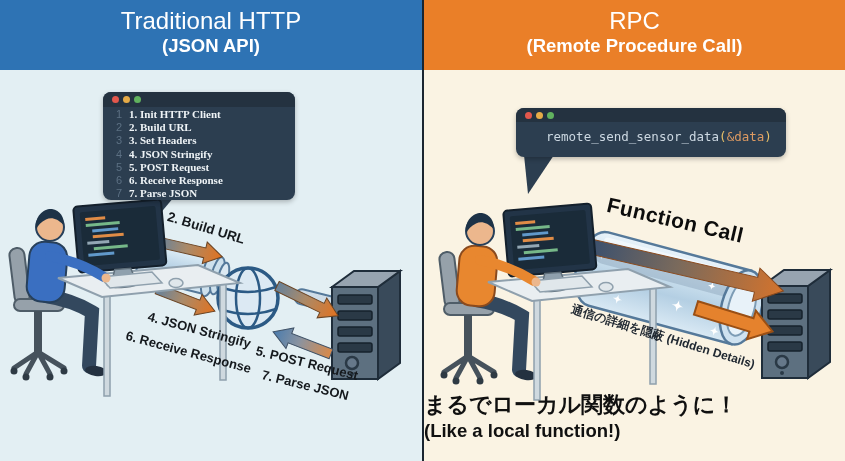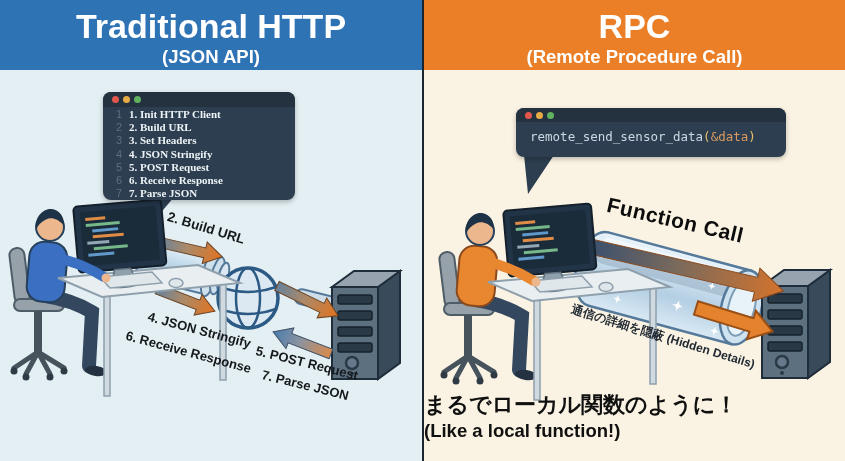--- a/index.html
+++ b/index.html
@@ -8,38 +8,38 @@
     width:845px;height:461px;display:flex;overflow:hidden;position:relative;
     font-family:"Liberation Sans","DejaVu Sans",sans-serif;
   }
   .panel{position:relative;height:461px;}
   .panel.left{width:422px;background:#e3eff3;}
   .panel.right{width:421px;background:#faf3e3;}
   .divider{width:2px;height:461px;background:#1a2530;}
   .hdr{height:70px;text-align:center;color:#fff;padding-top:7px;}
   .panel.left .hdr{background:#2e73b4;}
   .panel.right .hdr{background:#ea7f28;}
-  .hdr .t{font-size:34px;font-weight:700;line-height:1.15;}
+  .hdr .t{font-size:24px;font-weight:400;line-height:1.15;}
   .hdr .s{font-size:18.5px;font-weight:700;line-height:1.2;}
   .body{position:absolute;top:70px;left:0;right:0;height:391px;}
   .scene{position:absolute;inset:0;}
   
   .codewin{position:absolute;background:#2c3e50;border-radius:8px;box-shadow:0 2px 5px rgba(0,0,0,.25);}
   .codewin .bar{height:15px;background:#243240;border-radius:8px 8px 0 0;display:flex;align-items:center;padding-left:9px;}
   .dot{width:7px;height:7px;border-radius:50%;display:inline-block;margin-right:4px;}
   .dot.r{background:#e2574c}.dot.y{background:#e6ab47}.dot.g{background:#61b25e}
   #left-code{left:103px;top:22px;width:192px;height:108px;}
   #left-code .content{padding:1px 6px 0 8px;}
   .code-line{display:flex;gap:7px;font-size:11px;font-weight:700;line-height:13.2px;}
   .code-line .ln{color:#5c7083;width:11px;text-align:right;flex:none;font-weight:400;}
   .code-line .lt{color:#eef3f6;white-space:nowrap;font-family:Liberation Serif, serif;}
   #right-code{left:92px;top:38px;width:270px;height:49px;}
   #right-code .bar{height:14px;}
   #right-code .content{padding:7px 0 0 14px;font-family:"DejaVu Sans Mono","Liberation Mono",monospace;font-size:12.5px;white-space:nowrap;}
-  .fn-name{color:#ccd8e2;} .fn-paren{color:#e7c069;} .fn-arg{color:#dc9a62;text-align:right;}
+  .fn-name{color:#ccd8e2;margin-left:16px;} .fn-paren{color:#e7c069;} .fn-arg{color:#dc9a62;text-align:right;}
   
   .lbl{position:absolute;font-weight:700;color:#15191d;white-space:nowrap;transform-origin:left top;}
   #lbl-build{left:170px;top:139px;transform:rotate(17deg);font-size:13.5px;}
   #lbl-json{left:150px;top:239px;transform:rotate(15deg);font-size:13px;}
   #lbl-recv{left:128px;top:258px;transform:rotate(15deg);font-size:13px;}
   #lbl-post{left:258px;top:273px;transform:rotate(14deg);font-size:13px;}
   #lbl-parse{left:264px;top:297px;transform:rotate(14deg);font-size:13px;}
   #lbl-fn{left:186px;top:123px;transform:rotate(13deg);font-size:21px;color:#0c0c0c;letter-spacing:.5px;}
   #lbl-hidden{left:150px;top:231px;transform:rotate(17deg);font-size:12px;color:#222a33;}
   .tagline{position:absolute;width:100%;font-weight:700;color:#101010;}

